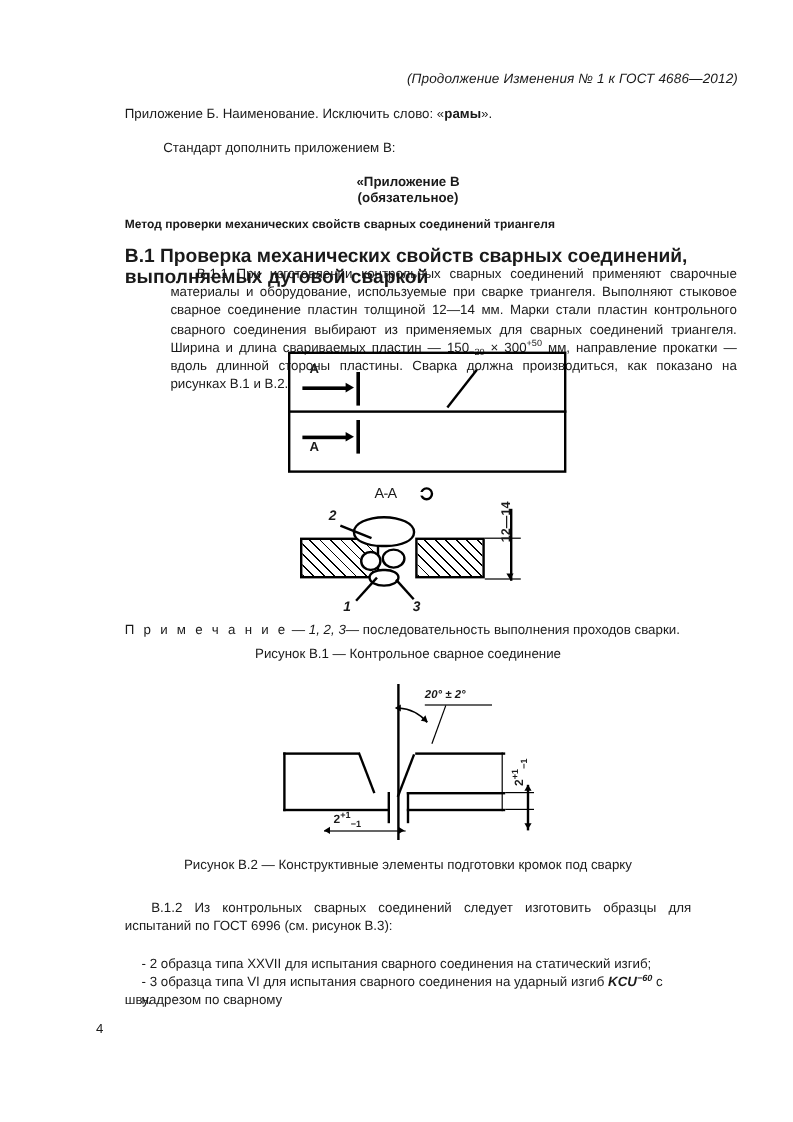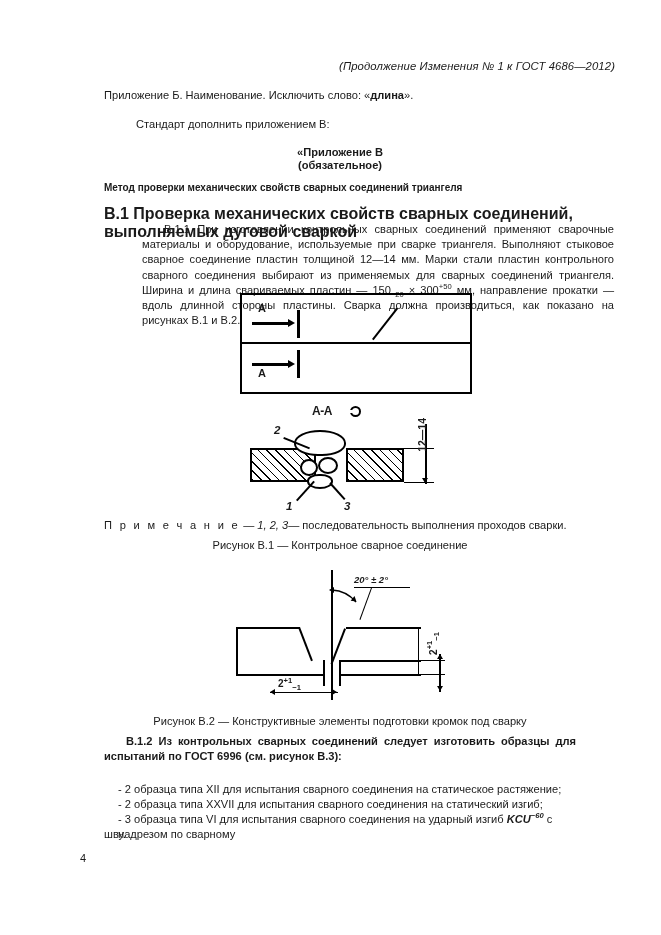--- a/index.html
+++ b/index.html
@@ -138,21 +138,21 @@
     position: absolute;
     left: 250px;
     top: 404px;
     width: 220px;
     height: 112px;
   }
   .aa-label {
     position: absolute;
     left: 62px;
     top: 0px;
-    font-weight: bold;
+    font-weight: normal;
     font-size: 12px;
     letter-spacing: -0.5px;
   }
   .magnifier {
     position: absolute;
     left: 100px;
     top: 2px;
     width: 11px;
     height: 11px;
     border: 2.6px solid #000;
@@ -281,21 +281,21 @@
   }
 </style>
 </head>
 <body>
 
 <div class="page">
 
   <div class="header-line">(Продолжение Изменения № 1 к ГОСТ 4686—2012)</div>
 
   <div class="txt nojust" style="top:88px;">
-    <span>Приложение Б. Наименование. Исключить слово: «</span><span class="bold">длина</span><span>».</span>
+    <span>Приложение Б. Наименование. Исключить слово: «</span><span class="bold">рамы</span><span>».</span>
   </div>
 
   <div class="txt nojust" style="top:117px;margin-left:32px;">Стандарт дополнить приложением В:</div>
 
   <div class="app-title" style="top:159px;">(обязательное)</div>
   <div class="app-title" style="top:146px;">«Приложение В</div>
 
   <div class="method-title" style="top:182px;">Метод проверки механических свойств сварных соединений триангеля</div>
 
   <div class="sec-head" style="top:205px;">B.1 Проверка механических свойств сварных соединений, выполняемых дуговой сваркой</div>
@@ -404,23 +404,22 @@
     </div>
     <div class="f3line" style="left:207px; top:84px; width:1.5px; height:38px;"></div>
     <div class="f3line" style="left:189px; top:90px; width:24px; height:1.3px;"></div>
     <div class="f3line" style="left:189px; top:104px; width:24px; height:1.3px;"></div>
     <div class="ah-up" style="left:204.7px; top:84px;"></div>
     <div class="ah-down" style="left:204.7px; top:116px;"></div>
   </div>
 
   <div class="txt center" style="top:714px;">Рисунок B.2 — Конструктивные элементы подготовки кромок под сварку</div>
 
-  <div class="txt para-indent" style="top:734px;font-weight:bold;">B.1.2 Из контрольных сварных соединений следует изготовить образцы для испытаний по ГОСТ 6996 (см. рисунок B.3):</div>
-
-  <div class="txt nojust" style="top:782px; left:118px; width:458px;">- 2 образца типа XII для испытания сварного соединения на статическое растяжение;</div>
+  <div class="txt para-indent" style="top:750px;">B.1.2 Из контрольных сварных соединений следует изготовить образцы для испытаний по ГОСТ 6996 (см. рисунок B.3):</div>
+
   <div class="txt nojust" style="top:797px; left:118px; width:458px;">- 2 образца типа XXVII для испытания сварного соединения на статический изгиб;</div>
   <div class="txt nojust" style="top:812px; left:118px; width:458px;">
     <span>- 3 образца типа VI для испытания сварного соединения на ударный изгиб </span><span class="ital bold">KCU</span><sup class="bold ital">−60</sup><span> с надрезом по сварному</span>
   </div>
   <div class="txt nojust" style="top:827px; left:104px;">шву.</div>
 
   <div class="page-num">4</div>
 
 </div>
 

